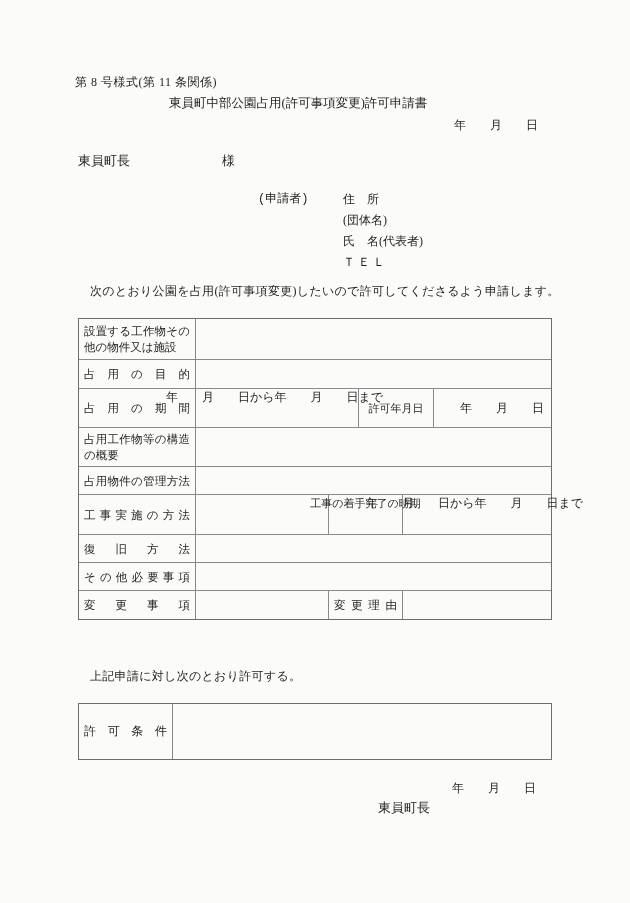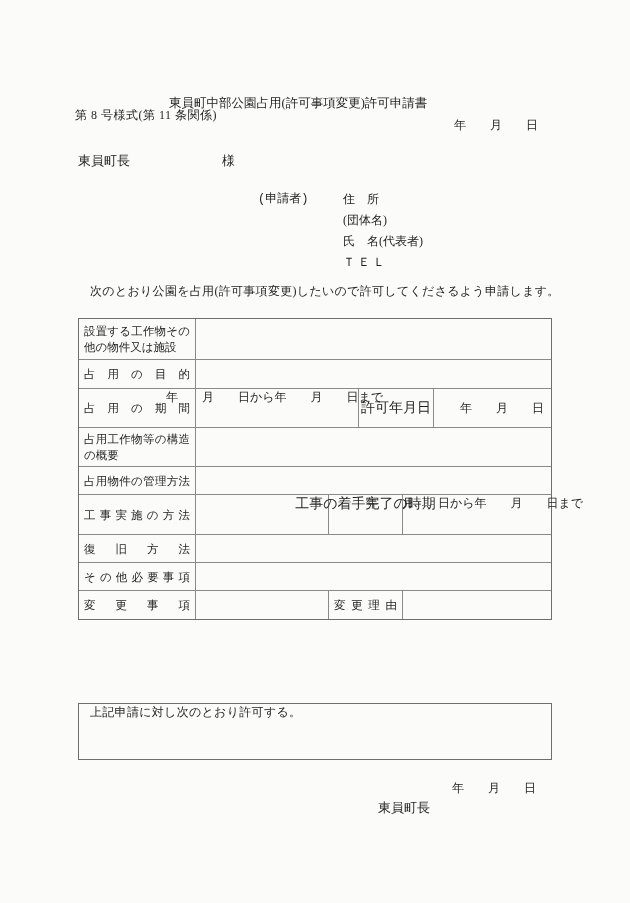--- a/index.html
+++ b/index.html
@@ -6,53 +6,53 @@
   body{
     width:630px;height:903px;
     background:#fbfbfa;
     font-family:"Liberation Serif","DejaVu Serif",serif;
     color:#1f1f1f;
     font-size:12px;
     -webkit-font-smoothing:antialiased;
   }
   .page{position:relative;width:630px;height:903px;overflow:hidden;}
 
-  .form-number{position:absolute;left:75px;top:74px;letter-spacing:.5px;margin-top:33px;}
+  .form-number{position:absolute;left:75px;top:74px;letter-spacing:.5px;}
   .doc-title{position:absolute;left:169px;top:95px;font-size:12.5px;}
   .header-date{position:absolute;left:78px;top:117px;width:474px;text-align:right;padding-right:14px;box-sizing:border-box;}
   .addressee{position:absolute;left:78px;top:152px;font-size:13px;font-family:Liberation Mono, monospace;}
   .addressee .honorific{display:inline-block;margin-left:92px;}
 
   .applicant{position:absolute;left:258px;top:189px;display:flex;}
   .app-label{width:85px;line-height:21px;font-family:Liberation Mono, monospace;}
   .app-lines div{line-height:21px;height:21px;}
 
   .intro{position:absolute;left:90px;top:283px;letter-spacing:.3px;}
-  .permit-note{position:absolute;left:90px;top:668px;letter-spacing:.3px;margin-top:36px;}
+  .permit-note{position:absolute;left:90px;top:668px;letter-spacing:.3px;}
 
   
   .tbl{position:absolute;left:78px;width:474px;border:1px solid #6e6e6e;box-sizing:border-box;}
   .main-tbl{top:318px;}
   .permit-tbl{top:703px;}
   .trow{display:flex;box-sizing:border-box;}
   .trow + .trow{border-top:1px solid #8a8a8a;font-family:Liberation Serif, serif;}
   .cell{box-sizing:border-box;display:flex;align-items:center;min-width:0;}
   .cell + .cell{border-left:1px solid #8a8a8a;}
 
   .lbl{width:116px;padding:2px 5px;font-size:11.5px;line-height:16px;}
   .lbl .in{width:100%;}
   .jus .in{text-align:justify;text-align-last:justify;}
   .wrap .in{text-align:justify;}
 
   .val{flex:1;padding:2px 6px;}
   .right{justify-content:flex-end;text-align:right;}
   .center{justify-content:center;text-align:center;}
   .two-line{flex-direction:row;justify-content:center;align-items:stretch;line-height:17px;}
   .two-line div{white-space:nowrap;}
-  .sublbl{font-size:14px;}
+  .sublbl{font-size:11px;}
   .datecell{white-space:nowrap;}
 
   .cond-lbl{width:93px;padding:2px 5px;}
   .cond-lbl .in{width:100%;text-align:justify;text-align-last:justify;}
 
   .footer-date{position:absolute;left:78px;top:780px;width:474px;text-align:right;padding-right:16px;box-sizing:border-box;}
   .footer-sign{position:absolute;left:378px;top:799px;font-size:13px;}
 </style>
 </head>
 <body>
@@ -161,20 +161,23 @@
         </div>
       <div class="cell" style="width:149px"></div>
     </div>
 
   </div>
 
   <div class="permit-note">上記申請に対し次のとおり許可する。</div>
 
   <div class="tbl permit-tbl">
     <div class="trow" style="height:55px">
+      <div class="cell cond-lbl">
+          <span class="in">許可条件</span>
+        </div>
       <div class="cell val"></div>
     </div>
   </div>
 
   <div class="footer-date">年　　月　　日</div>
   <div class="footer-sign">東員町長</div>
 
 </div>
 
 </body></html>

